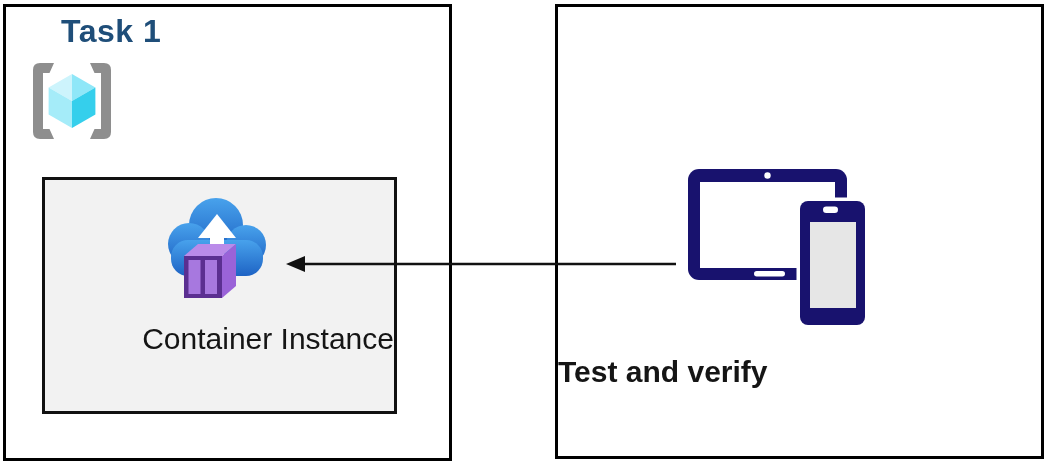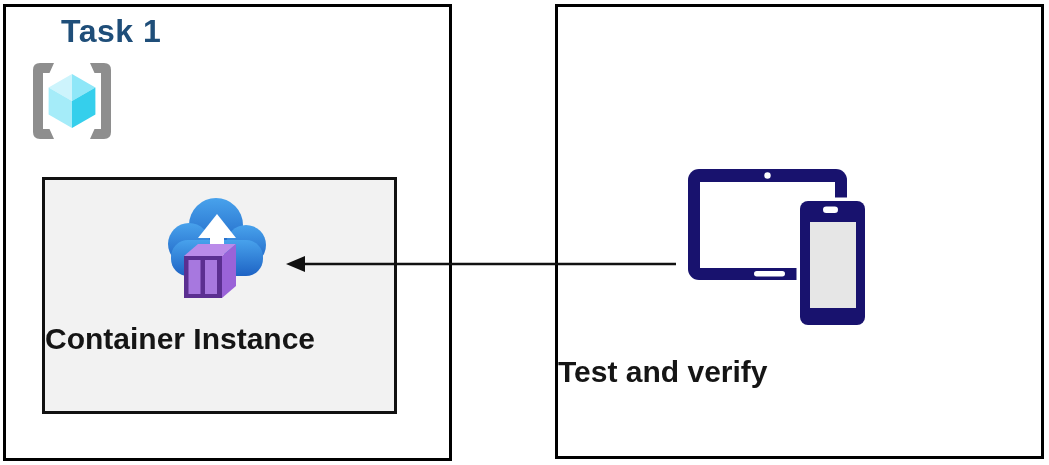--- a/index.html
+++ b/index.html
@@ -11,22 +11,22 @@
   #task2-box{left:555px;top:4px;width:489px;height:455px;}
 
   .task-title{position:absolute;left:21px;top:6px;font-size:32px;font-weight:bold;color:#1F4E79;letter-spacing:0.5px;margin-left:34px;}
 
   .rg-icon{position:absolute;left:27px;top:56px;width:78px;height:76px;}
   .rg-name{position:absolute;left:124px;top:74px;font-size:30px;font-weight:bold;color:#111111;}
 
   .inner-box{position:absolute;left:36px;top:170px;width:355px;height:237px;box-sizing:border-box;
              border:3px solid #111111;background:#F2F2F2;}
   .aci-icon{position:absolute;left:119px;top:12px;width:110px;height:112px;}
-  .inner-label{position:absolute;left:0;top:142px;width:100%;text-align:left;
-               font-size:30px;font-weight:bold;color:#151515;}
+  .inner-label{position:absolute;left:0;top:142px;width:100%;text-align:right;
+               font-size:30px;font-weight:normal;color:#151515;}
 
   .devices-icon{position:absolute;left:128px;top:160px;width:181px;height:160px;}
   .verify-label{position:absolute;left:0;right:18px;top:348px;text-align:left;
                 font-size:30px;font-weight:bold;color:#151515;}
 
   #arrow-overlay{position:absolute;left:0;top:0;width:1049px;height:465px;pointer-events:none;}
 </style>
 </head>
 <body>
 

